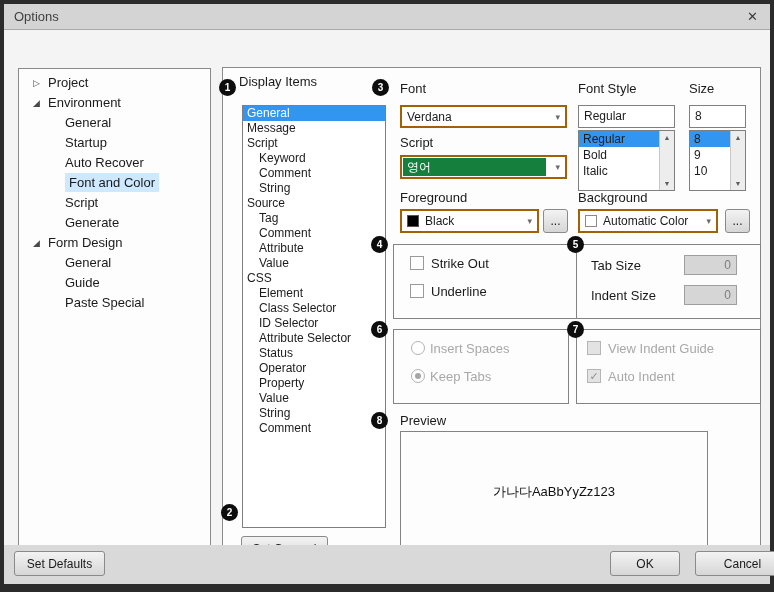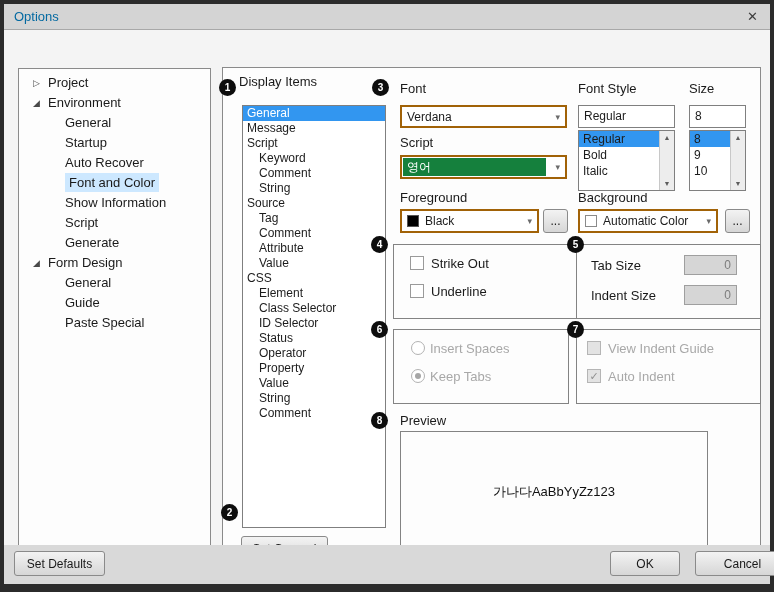--- a/index.html
+++ b/index.html
@@ -7,21 +7,21 @@
   body { font-family:"Liberation Sans", sans-serif; }
   #win {
     position:relative; width:774px; height:592px; background:#2b2b2b;
     overflow:hidden;
   }
   #titlebar {
     position:absolute; left:4px; top:4px; width:766px; height:26px;
     background:#d4d4d4; border-bottom:1px solid #a8a8a8;
     display:flex; align-items:center;
   }
-  #titlebar .title { margin-left:10px; font-size:13px; color:#0369a1; }
+  #titlebar .title { margin-left:10px; font-size:13px; color:#404040; }
   #titlebar .close { margin-left:auto; margin-right:12px; font-size:13px; color:#3c3c3c; cursor:default; }
   #main-area { position:absolute; left:4px; top:30px; width:766px; height:515px; background:#f4f4f4; }
   #bottom-strip { position:absolute; left:4px; top:545px; width:766px; height:39px; background:#d9d9d9; }
 
   .panel { position:absolute; background:#fdfdfd; border:1px solid #8a8a8a; }
   #tree-panel { left:14px; top:38px; width:193px; height:503px; padding-top:4px; }
   #right-panel { left:218px; top:37px; width:539px; height:504px; }
 
   
   .tree-row { height:20px; line-height:20px; font-size:13px; color:#1a1a1a; white-space:nowrap; }
@@ -79,21 +79,20 @@
   </div>
 
   <div id="main-area">
     <div class="panel" id="tree-panel">
         <div class="tree-row" style="padding-left: 14px;"><span class="tree-arrow">▷</span><span class="tree-label">Project</span></div>
         <div class="tree-row" style="padding-left: 14px;"><span class="tree-arrow">◢</span><span class="tree-label">Environment</span></div>
         <div class="tree-row" style="padding-left: 46px;"><span class="tree-label">General</span></div>
         <div class="tree-row" style="padding-left: 46px;"><span class="tree-label">Startup</span></div>
         <div class="tree-row" style="padding-left: 46px;"><span class="tree-label">Auto Recover</span></div>
         <div class="tree-row" style="padding-left: 46px;"><span class="tree-label tree-selected">Font and Color</span></div>
-        <div class="tree-row" style="padding-left: 46px;"><span class="tree-label">Show Information</span></div>
         <div class="tree-row" style="padding-left: 46px;"><span class="tree-label">Script</span></div>
         <div class="tree-row" style="padding-left: 46px;"><span class="tree-label">Generate</span></div>
         <div class="tree-row" style="padding-left: 14px;"><span class="tree-arrow">◢</span><span class="tree-label">Form Design</span></div>
         <div class="tree-row" style="padding-left: 46px;"><span class="tree-label">General</span></div>
         <div class="tree-row" style="padding-left: 46px;"><span class="tree-label">Guide</span></div>
         <div class="tree-row" style="padding-left: 46px;"><span class="tree-label">Paste Special</span></div>
       </div>
 
     <div class="panel" id="right-panel">
 
@@ -108,20 +107,21 @@
           <div class="li-row" style="padding-left: 16px;">String</div>
           <div class="li-row" style="padding-left: 4px;">Source</div>
           <div class="li-row" style="padding-left: 16px;">Tag</div>
           <div class="li-row" style="padding-left: 16px;">Comment</div>
           <div class="li-row" style="padding-left: 16px;">Attribute</div>
           <div class="li-row" style="padding-left: 16px;">Value</div>
           <div class="li-row" style="padding-left: 4px;">CSS</div>
           <div class="li-row" style="padding-left: 16px;">Element</div>
           <div class="li-row" style="padding-left: 16px;">Class Selector</div>
           <div class="li-row" style="padding-left: 16px;">ID Selector</div>
+          <div class="li-row" style="padding-left: 16px;">Attribute Selector</div>
           <div class="li-row" style="padding-left: 16px;">Status</div>
           <div class="li-row" style="padding-left: 16px;">Operator</div>
           <div class="li-row" style="padding-left: 16px;">Property</div>
           <div class="li-row" style="padding-left: 16px;">Value</div>
           <div class="li-row" style="padding-left: 16px;">String</div>
           <div class="li-row" style="padding-left: 16px;">Comment</div>
         </div>
       <span class="badge" style="left:-2px;top:436px">2</span>
       <div class="btn" style="left:18px;top:468px;width:87px;height:26px">Set General</div>
 

